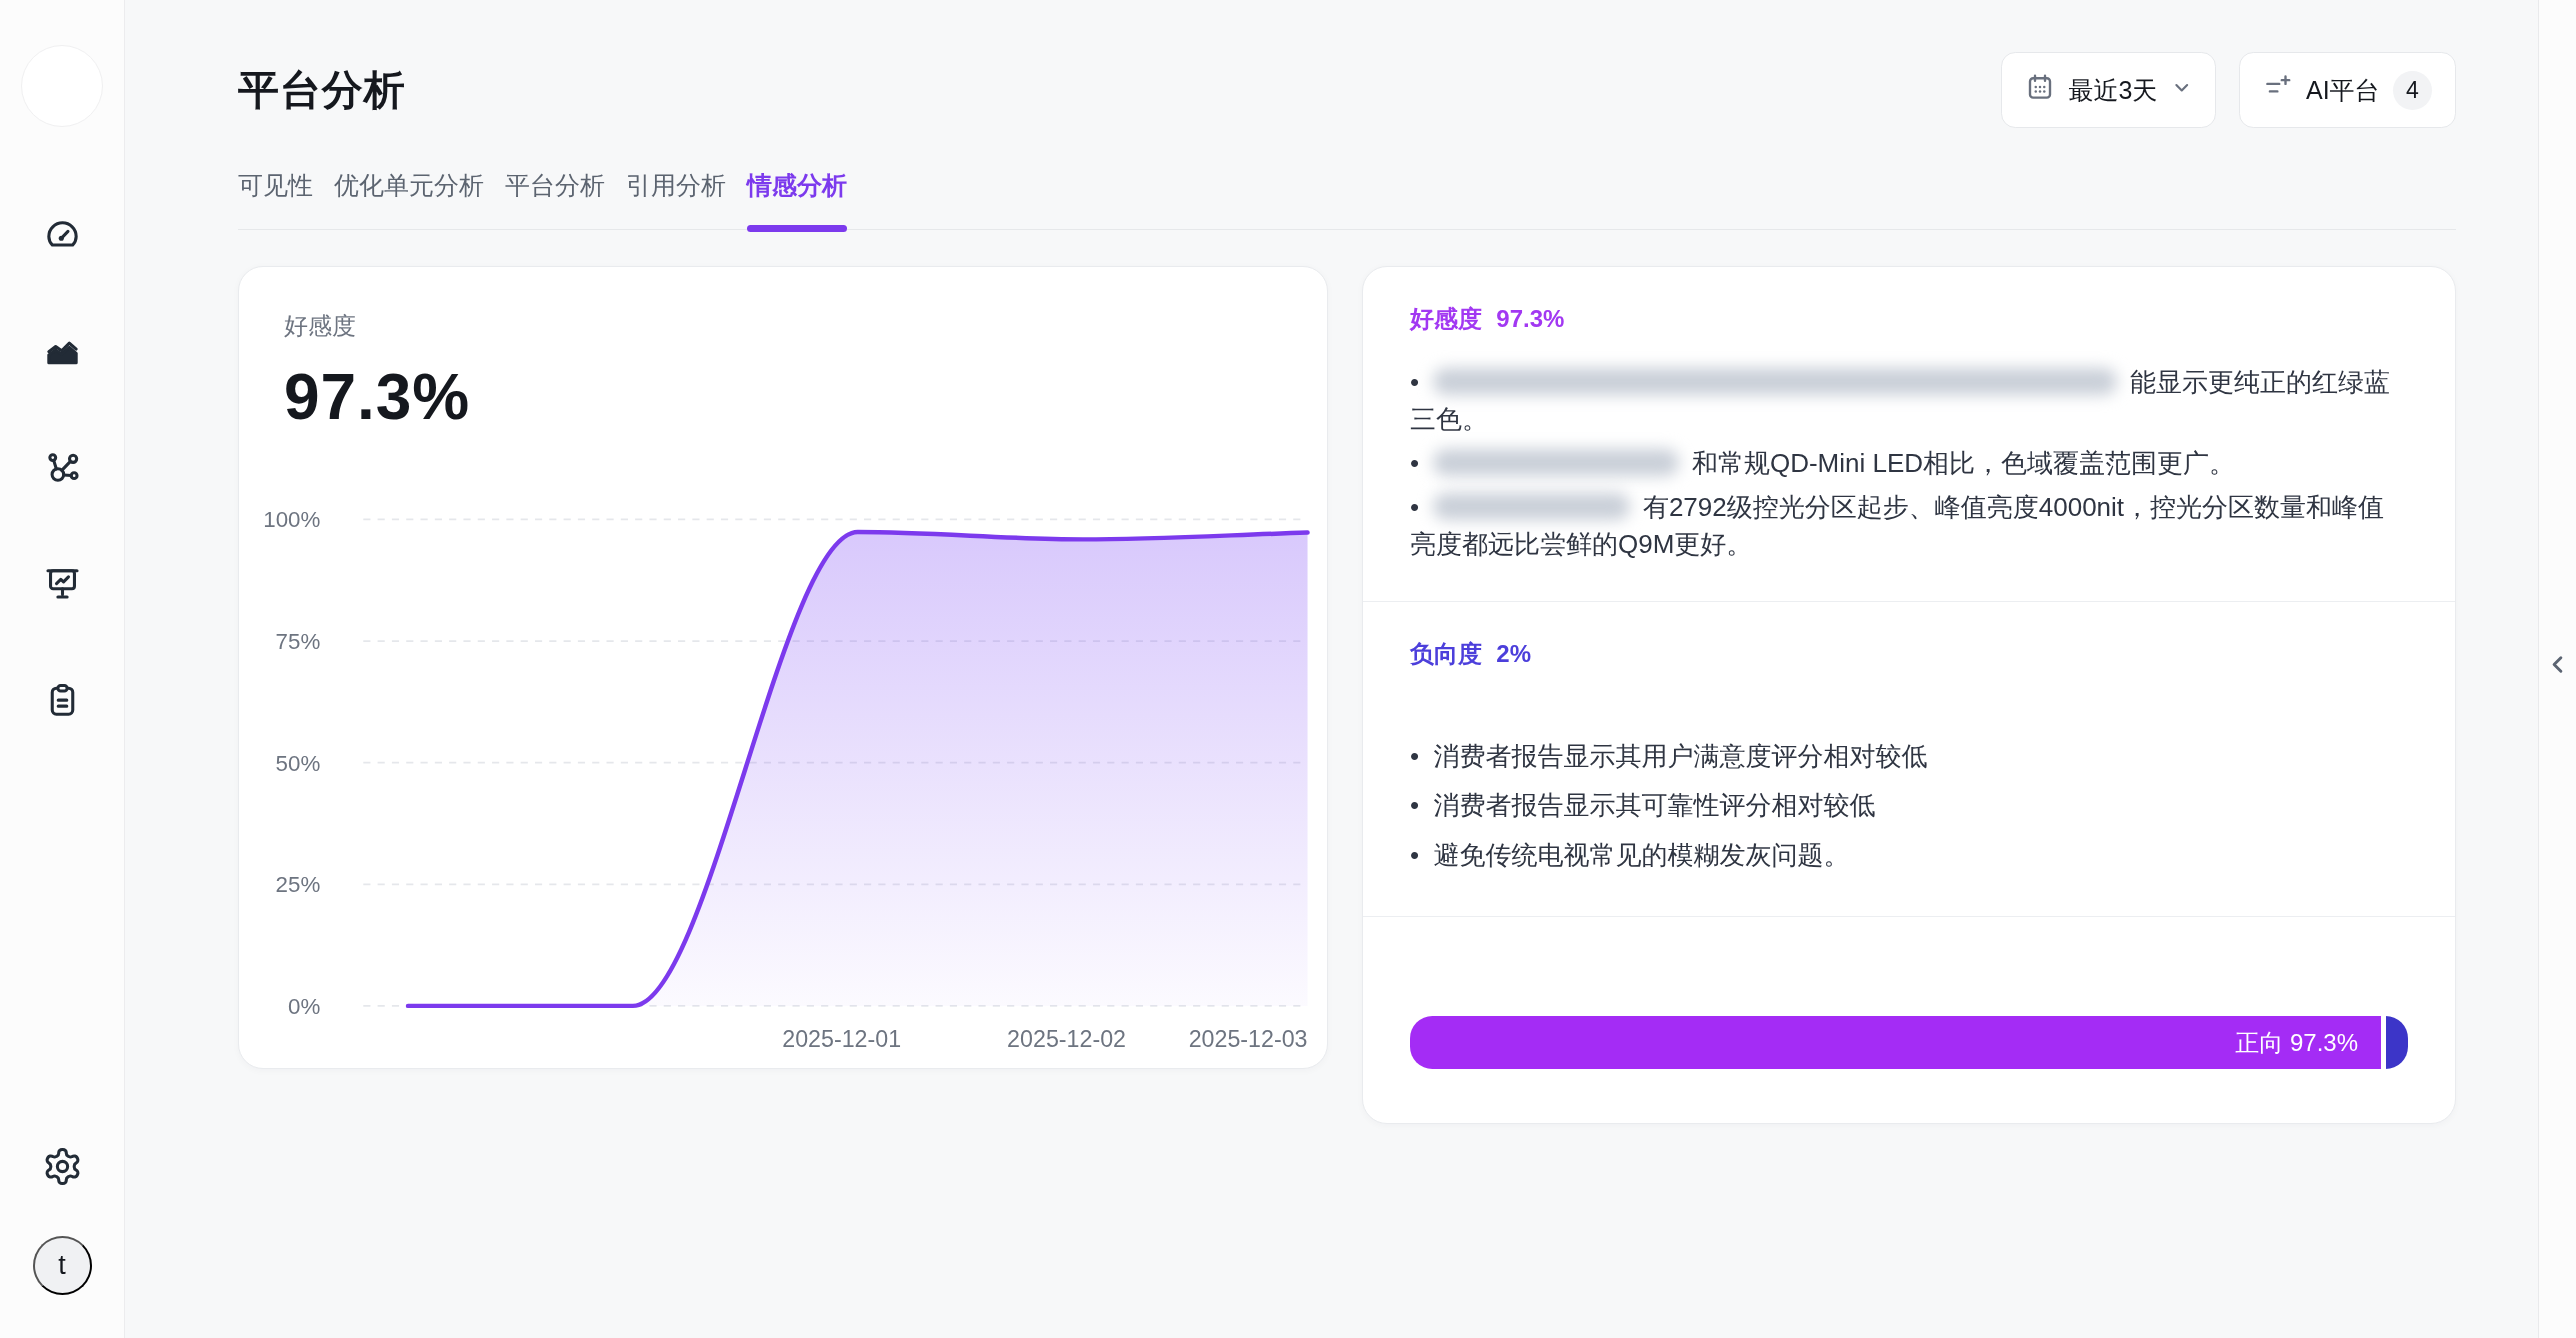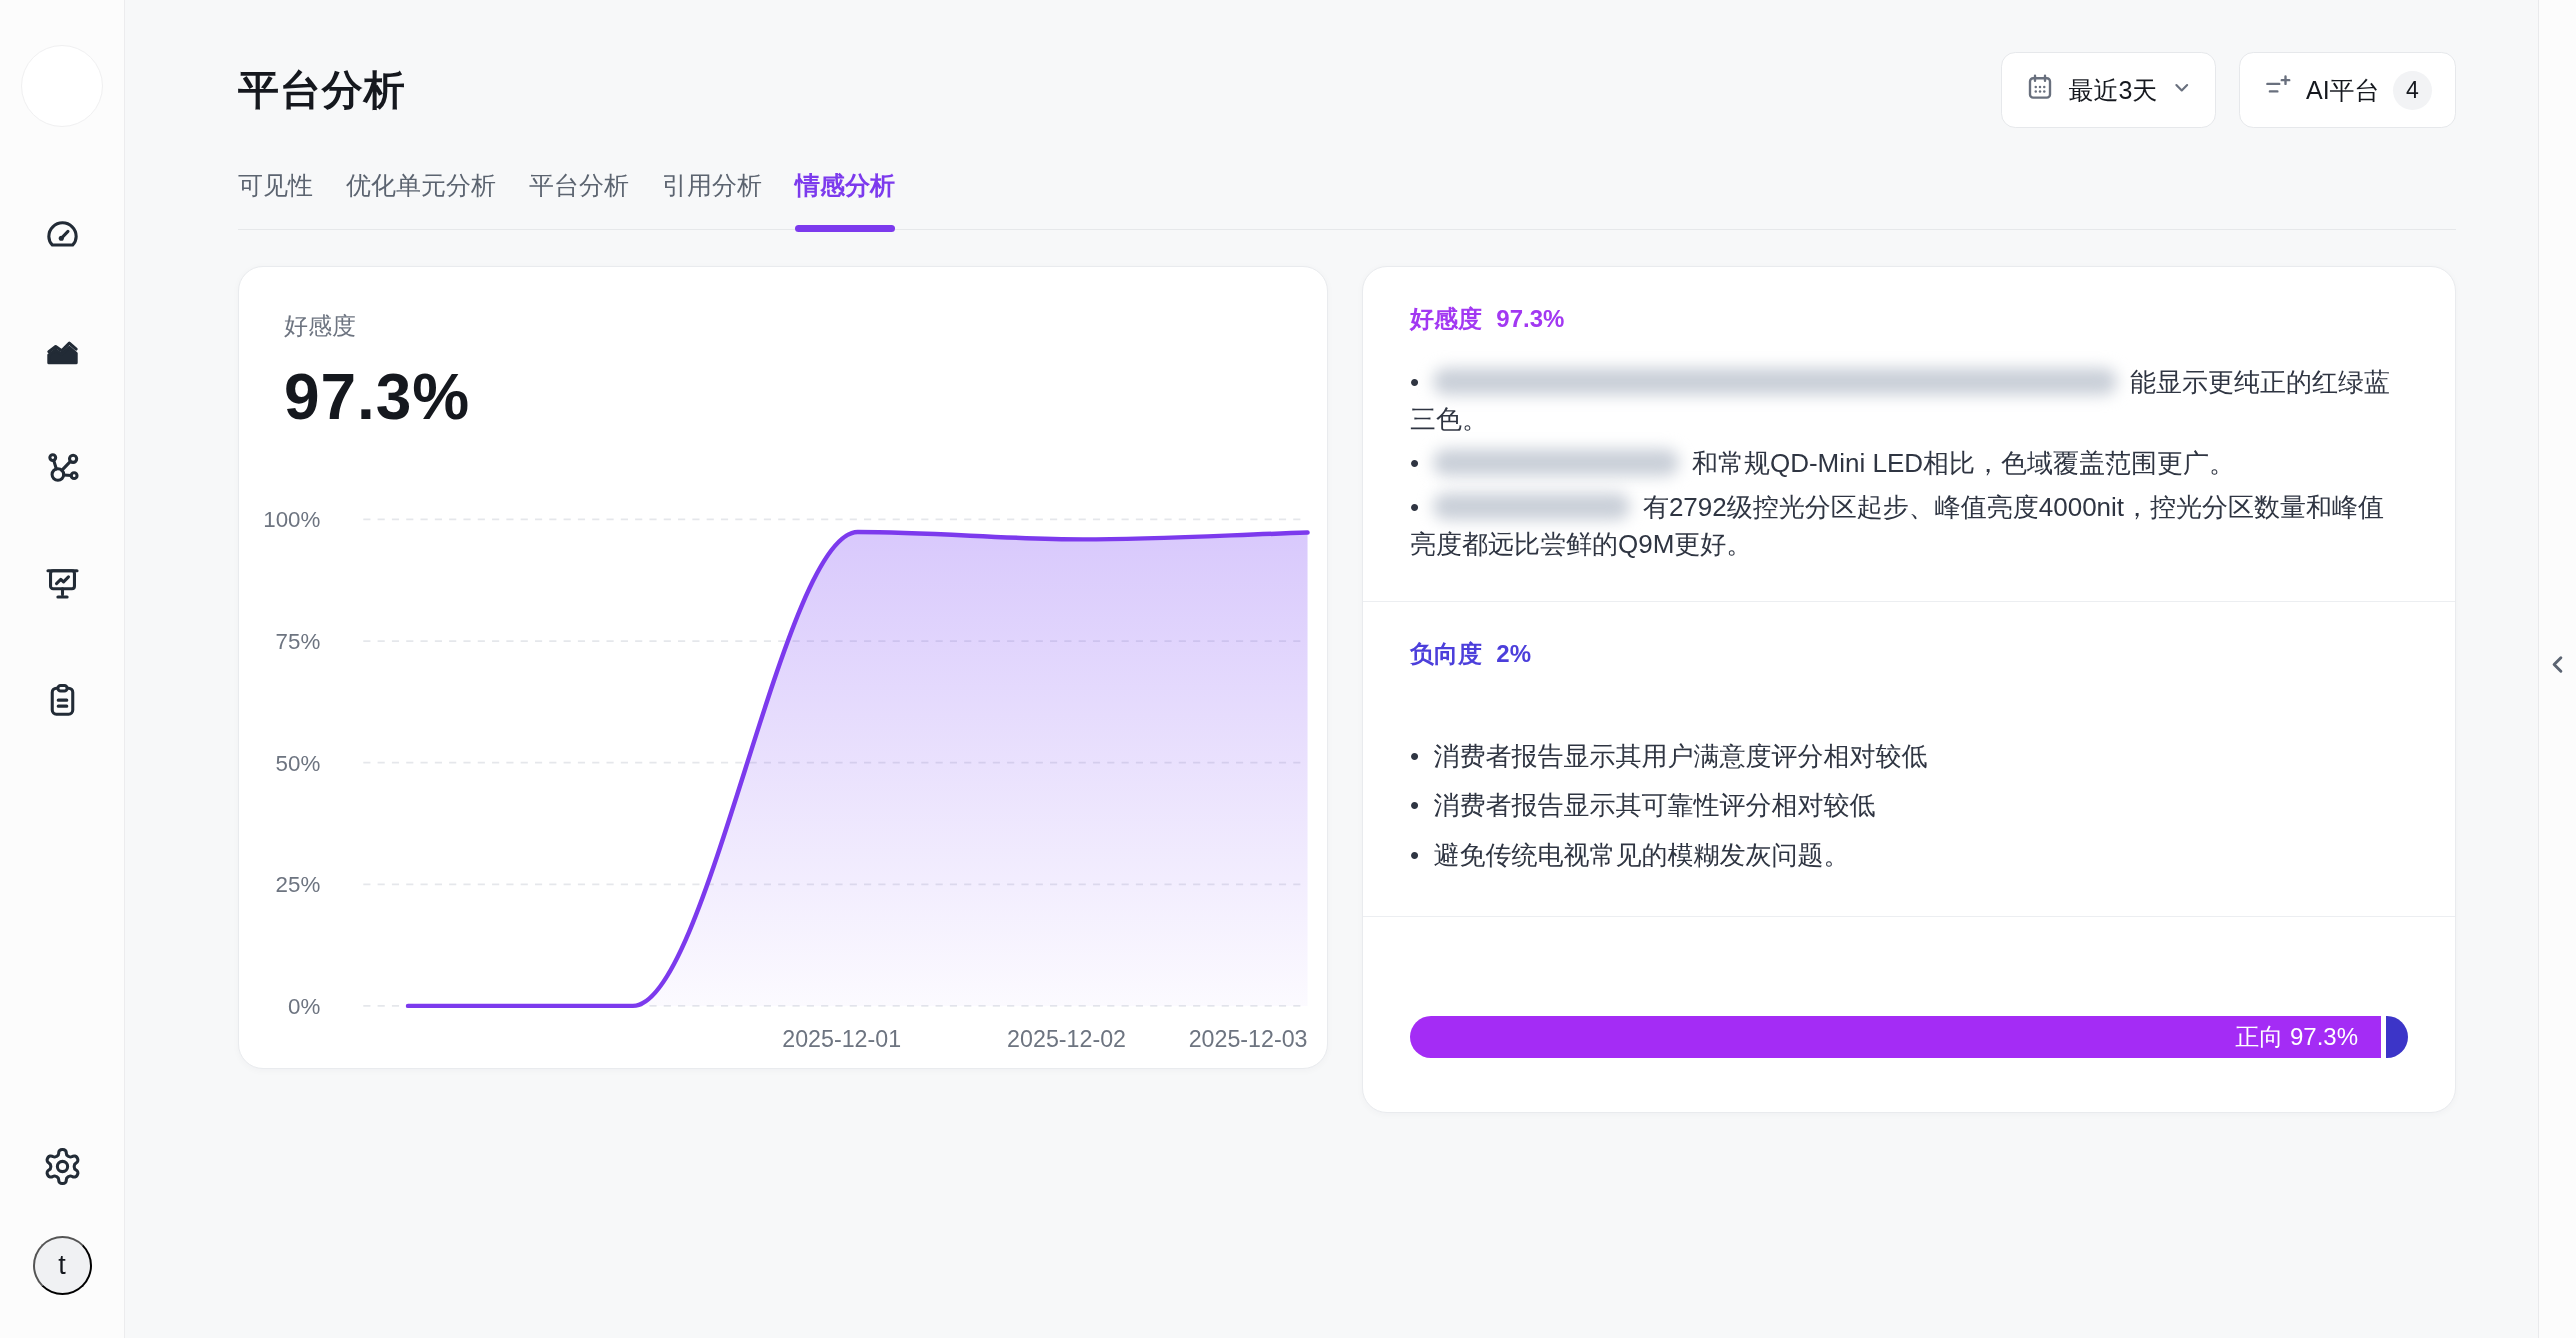--- a/index.html
+++ b/index.html
@@ -21,21 +21,21 @@
   
   .main { position:absolute; left:127px; right:39px; top:0; bottom:0; padding:52px 81px 0 111px; background:#f7f8f9; }
   .topbar { display:flex; justify-content:space-between; align-items:center; }
   .page-title { font-size:41px; font-weight:700; color:#15181e; letter-spacing:0.9px; }
   .actions { display:flex; gap:22.4px; }
   .pill-btn { height:76px; display:flex; align-items:center; gap:13.4px; padding:0 23px; background:#fff; border:1.8px solid #e6e8eb; border-radius:14.3px; font-size:25px; color:#15181e; cursor:pointer; font-family:inherit; }
   .pill-btn svg { color:#69707e; }
   .badge { min-width:39px; height:39px; border-radius:50%; background:#f2f3f5; display:flex; align-items:center; justify-content:center; font-size:23px; color:#15181e; }
 
   
-  .tabs { margin-top:41px; display:flex; gap:33px; border-bottom:1.8px solid #e6e8ea; padding-bottom:27px; }
+  .tabs { margin-top:41px; display:flex; gap:21px; border-bottom:1.8px solid #e6e8ea; padding-bottom:27px; }
   .tab { position:relative; background:none; border:none; font-family:inherit; font-size:25px; color:#5c6470; cursor:pointer; padding:0; font-weight:500; }
   .tab.active { color:#7c3aed; font-weight:600; }
   .tab.active::after { content:''; position:absolute; left:0; right:0; bottom:-29.5px; height:6.3px; border-radius:3.6px; background:#7c3aed; }
 
   
   .cards { margin-top:36px; display:flex; gap:34px; align-items:stretch; }
   .card { background:#fff; border:1.8px solid #e9ebee; border-radius:25px; box-shadow:0 1.8px 7.2px rgba(25,30,50,.03); }
   .chart-card { width:1090px; height:803px; padding:43px 45px 0; }
   .metric-label { font-size:24px; color:#6d7480; }
   .metric-value { margin-top:18px; font-size:64px; font-weight:600; color:#15181e; letter-spacing:0.9px; }
@@ -47,21 +47,21 @@
   .sec-title { font-size:24px; font-weight:700; margin-bottom:29px; }
   .sec-title .pct { margin-left:14.3px; }
   .pos .sec-title { color:#a238f2; }
   .neg .sec-title { color:#4c3fdb; margin-bottom:68px; }
   .bullet { font-size:26px; color:#2f3542; line-height:37px; margin-bottom:7.2px; }
   .neg .bullet { margin-bottom:12.5px; }
   .dot { margin-right:14.3px; color:#2f3542; }
   .redact { display:inline-block; height:27px; border-radius:13.4px; background:#c9cfd8; filter:blur(7.2px); vertical-align:-3.6px; margin-right:12.5px; }
 
   .bar-section { padding:54px 47px 54px; margin-top:auto; }
-  .sent-bar { height:42px; border-radius:22.4px; overflow:hidden; display:flex;margin-top:45px; }
+  .sent-bar { height:53px; border-radius:22.4px; overflow:hidden; display:flex;margin-top:45px; }
   .bar-pos { background:#a42cf5; display:flex; align-items:center; justify-content:flex-end; padding-right:23px; color:#fff; font-size:24px; }
   .bar-gap { width:4.5px; background:#fff; }
   .bar-neg { flex:1; background:#3c35c8; }
 
   
   .tick { font-size:25px; fill:#6d7480; }
   .xtick { font-size:26px; fill:#6d7480; }
 </style>
 </head>
 <body>

